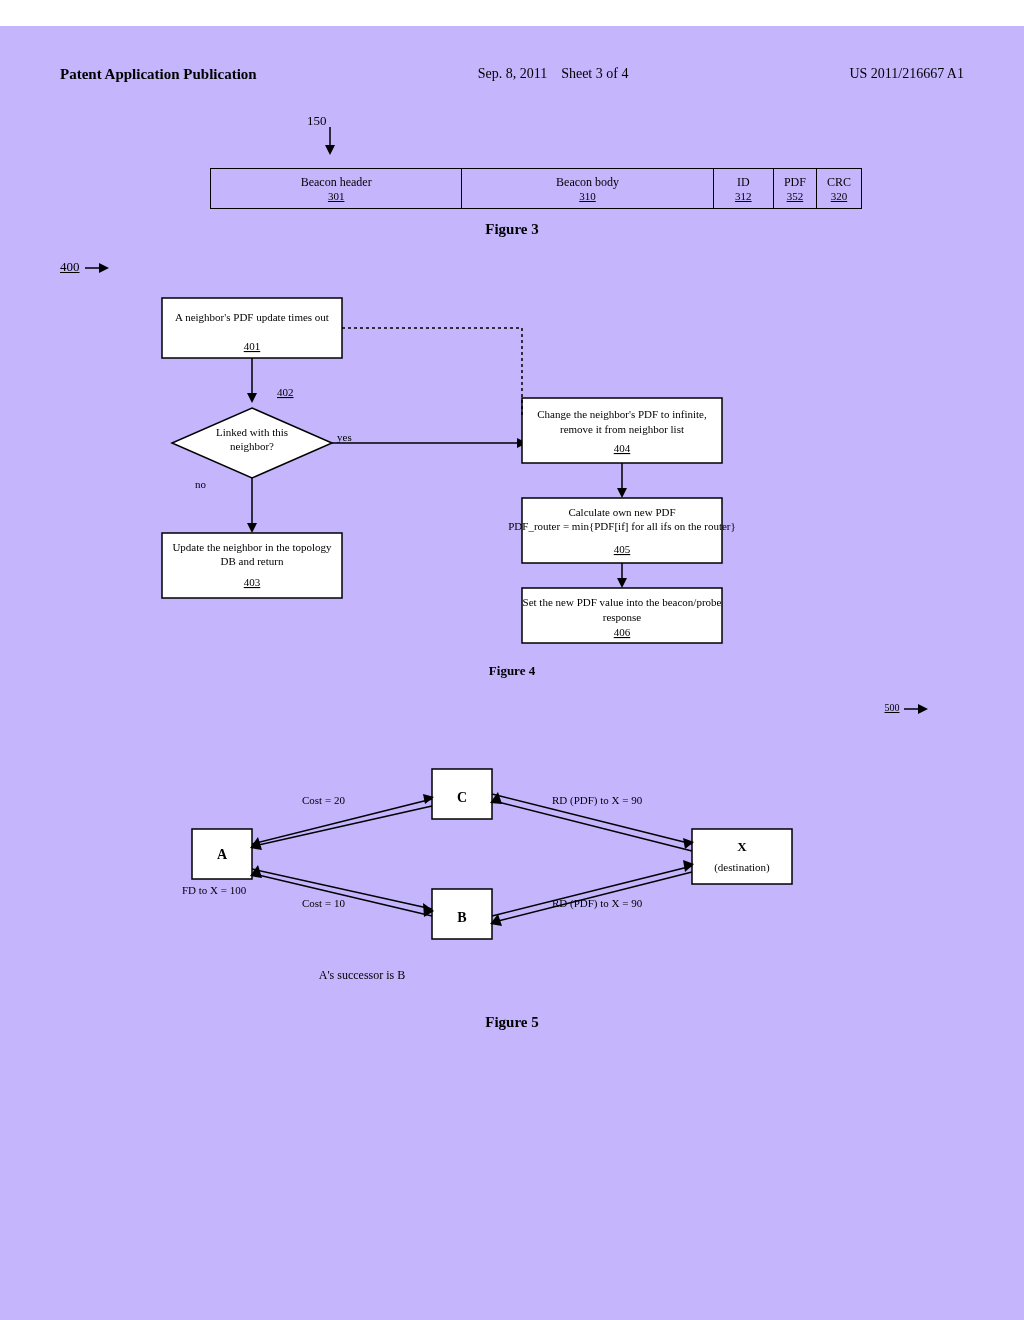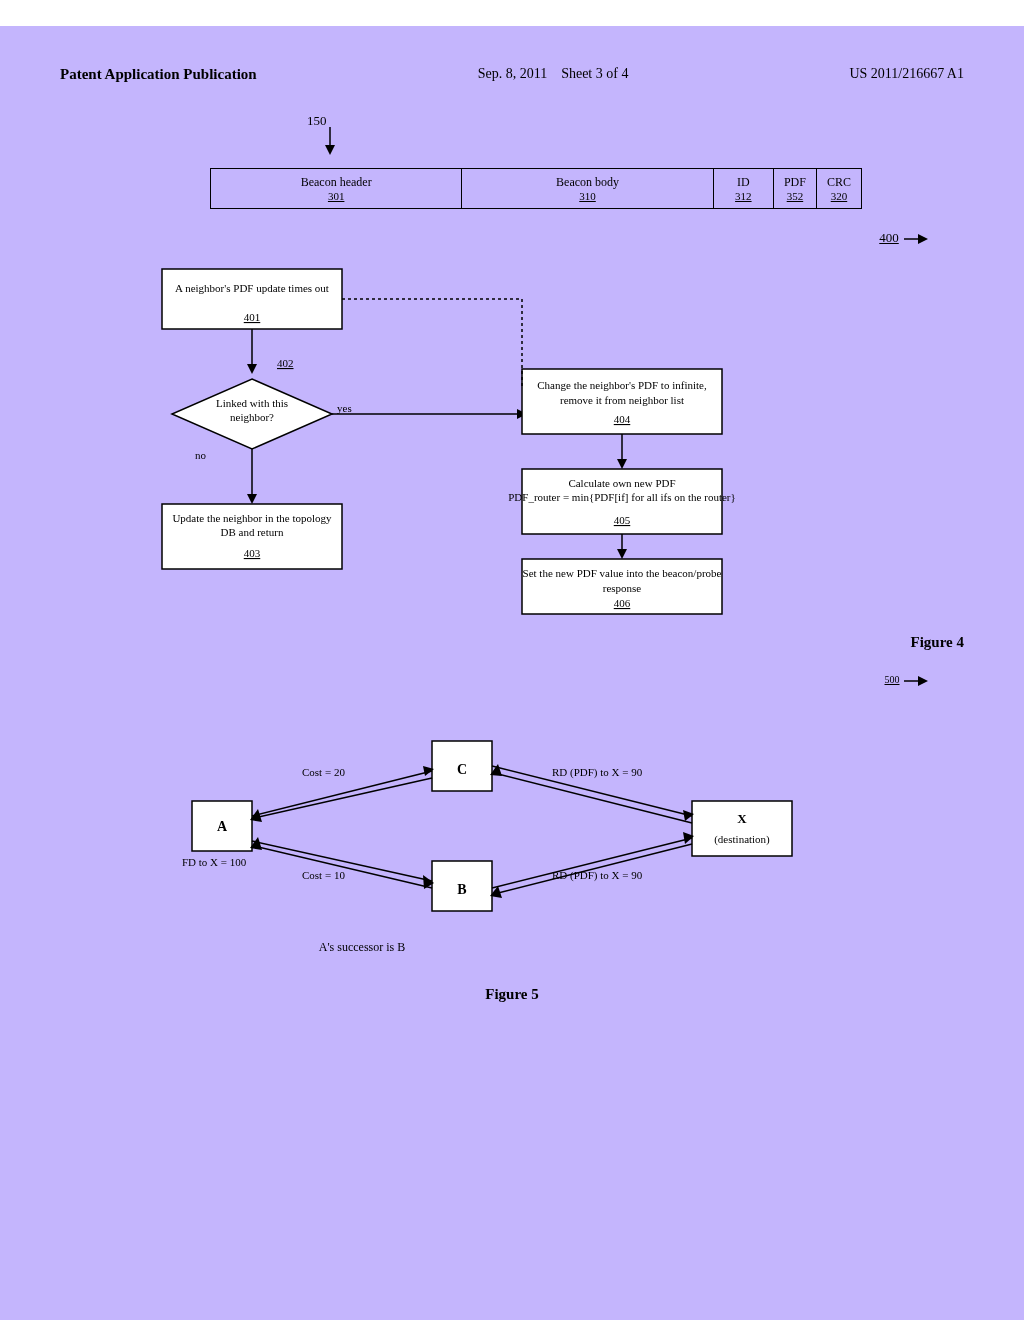--- a/index.html
+++ b/index.html
@@ -79,22 +79,22 @@
       width: 10%;
     }
     .cell-label {
       font-size: 12px;
     }
     .cell-num {
       font-size: 11px;
       text-decoration: underline;
     }
     .figure4-label {
-      text-align: right;
-      font-size: 15px;
+      text-align: center;
+      font-size: 13px;
       font-weight: bold;
       margin-top: 15px;
     }
 
     
     .figure4-svg {
       width: 760px;
       height: 370px;
       display: block;
       margin: 0 auto;
@@ -159,25 +159,26 @@
           </td>
           <td class="narrow">
             <div class="cell-label">CRC</div>
             <div class="cell-num">320</div>
           </td>
         </tr>
       </tbody>
         </table>
     </div>
 
+    <div class="figure3-label">Figure 3</div>
   </div>
 
   <div style="margin: 20px 0 0 0; position:relative;">
 
-    <div style="text-align:right; font-size:13px; margin-right:30px; position:relative;">
+    <div style="font-size:13px; margin-right:30px; position:relative;">
       <span style="text-decoration:underline;">400</span>
       <svg style="display:inline-block; vertical-align:middle; margin-left:2px;" width="30" height="20">
         <line x1="0" y1="10" x2="20" y2="10" stroke="#000" stroke-width="1.5"></line>
         <polygon points="14,5 24,10 14,15" fill="#000"></polygon>
       </svg>
     </div>
 
     <svg class="figure4-svg" viewBox="0 0 760 370">
 
       <rect x="30" y="20" width="180" height="60" fill="white" stroke="black" stroke-width="1.5"></rect>

